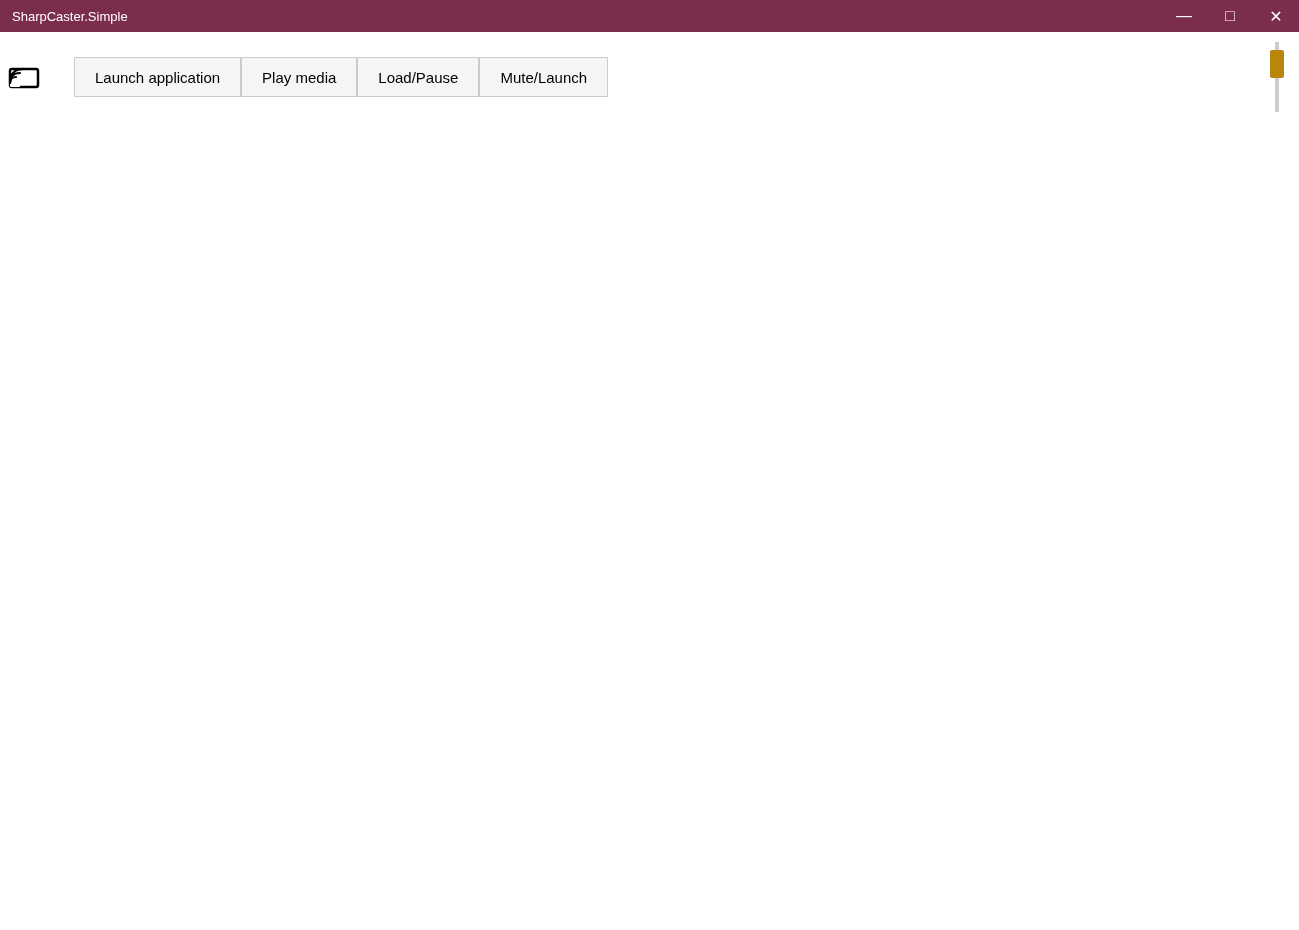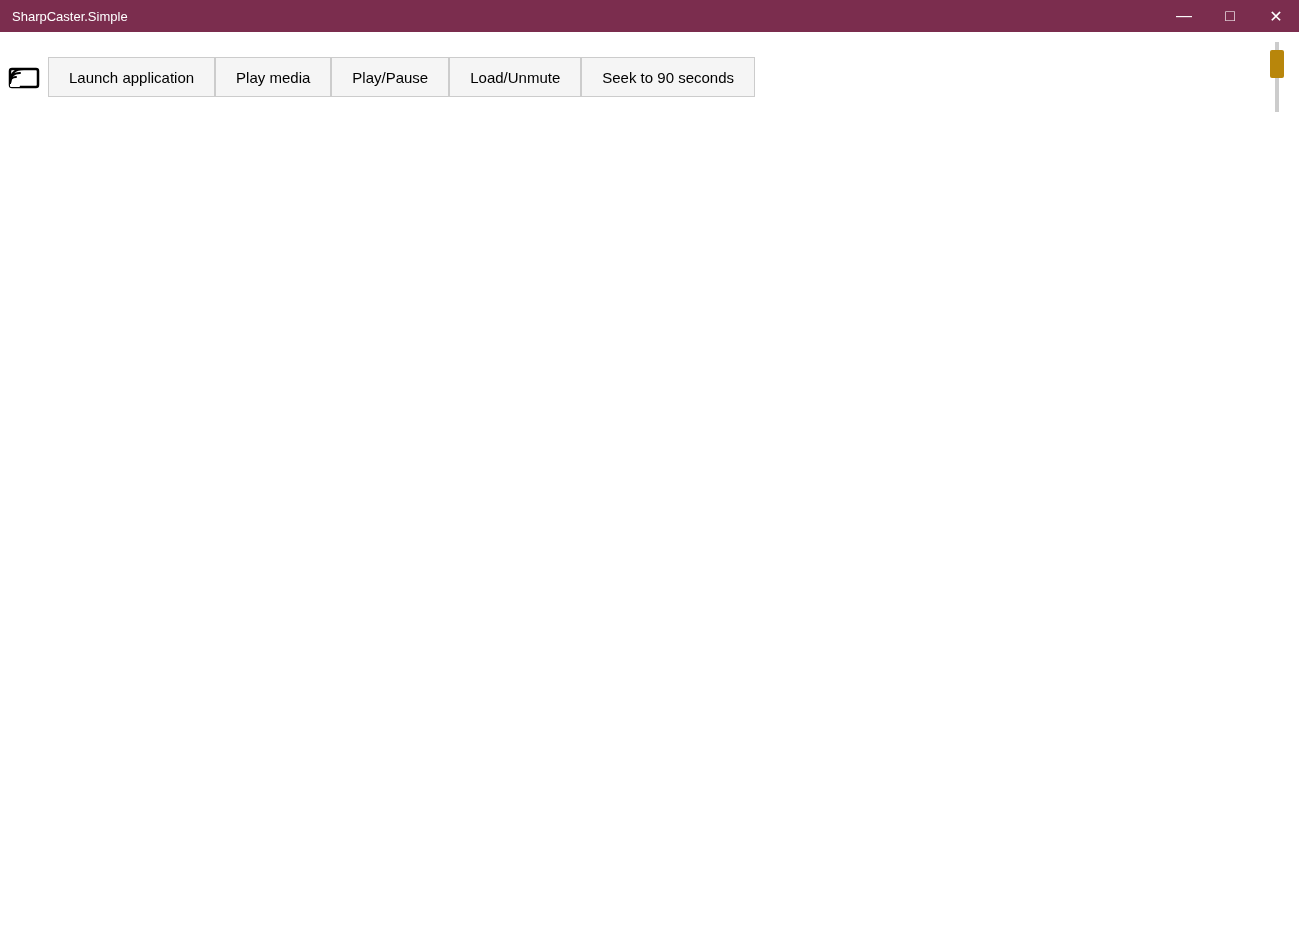--- a/index.html
+++ b/index.html
@@ -73,20 +73,21 @@
       margin-right: 8px;
       display: flex;
       align-items: center;
     }
 
     .toolbar-buttons {
       display: flex;
       align-items: center;
       gap: 0;
       flex: 1;
+      margin-left: 26px;
     }
 
     .toolbar-btn {
       padding: 8px 20px;
       border: 1px solid #cccccc;
       background: #f5f5f5;
       font-size: 15px;
       cursor: pointer;
       color: #000000;
       white-space: nowrap;
@@ -189,23 +190,22 @@
 
       <path d="M2 20 Q2 14 8 14" stroke="#000" stroke-width="2" fill="none" stroke-linecap="round"></path>
       <path d="M2 20 Q2 10 12 10" stroke="#000" stroke-width="2" fill="none" stroke-linecap="round"></path>
       <path d="M2 20 Q2 6 16 6" stroke="#000" stroke-width="2" fill="none" stroke-linecap="round"></path>
     </svg>
   </div>
 
   <div class="toolbar-buttons">
     <button class="toolbar-btn">Launch application</button>
     <button class="toolbar-btn">Play media</button>
-    <button class="toolbar-btn">Play/Pause</button>
-    <button class="toolbar-btn">Load/Unmute</button>
-    <button class="toolbar-btn">Seek to 90 seconds</button>
+    <button class="toolbar-btn">Load/Pause</button>
+    <button class="toolbar-btn">Mute/Launch</button>
   </div>
 
   <div class="slider-wrap">
     <input type="range" class="volume-slider" min="0" max="100" value="80" orient="vertical" style="">
   </div>
 </div>
 
 <div class="toolbar-separator"></div>
 
 <div class="main-content"></div>

